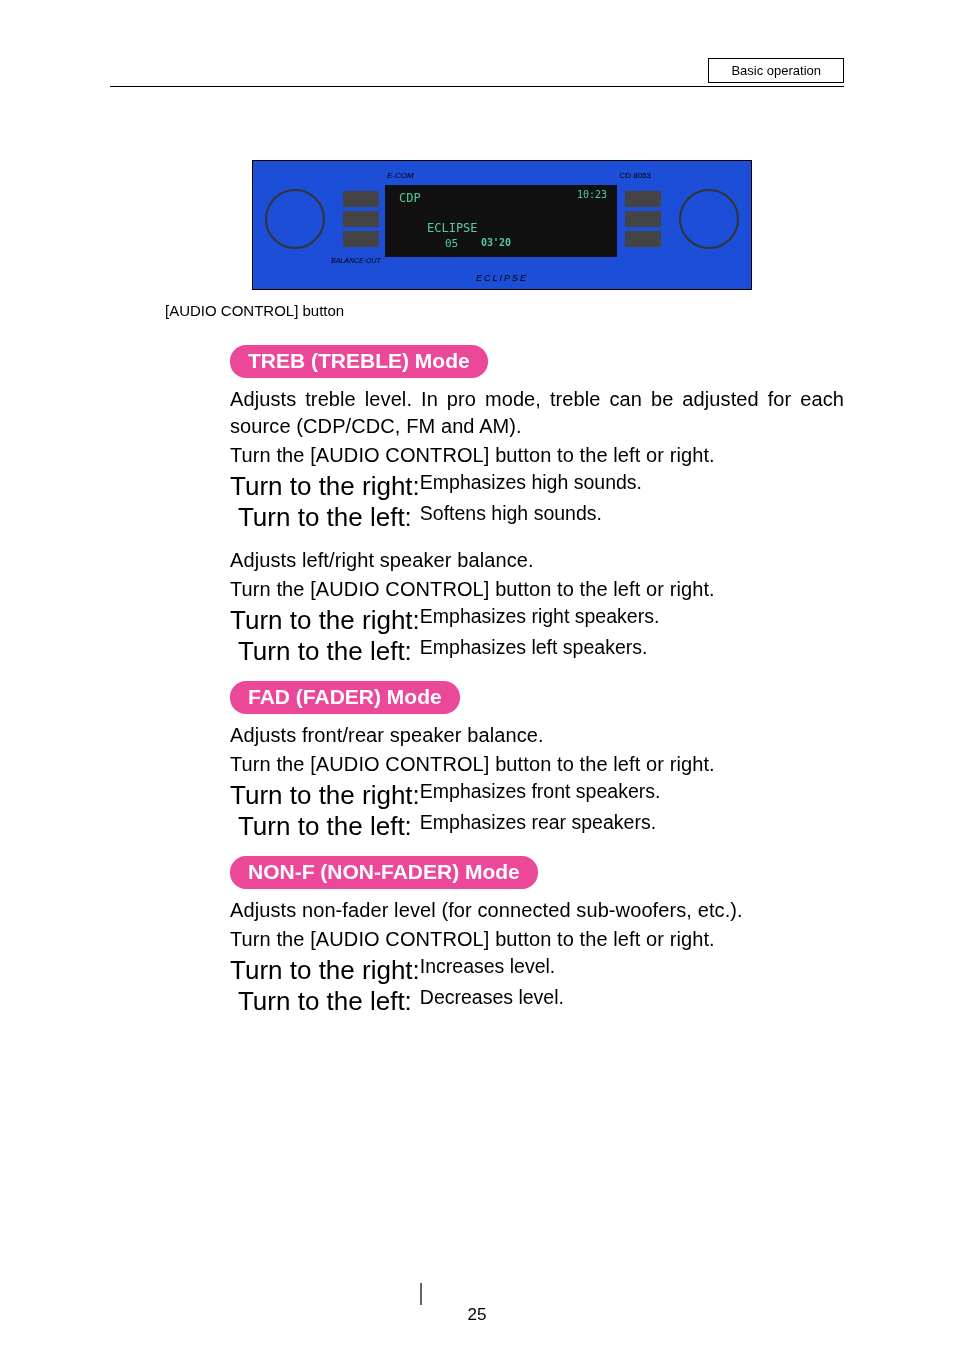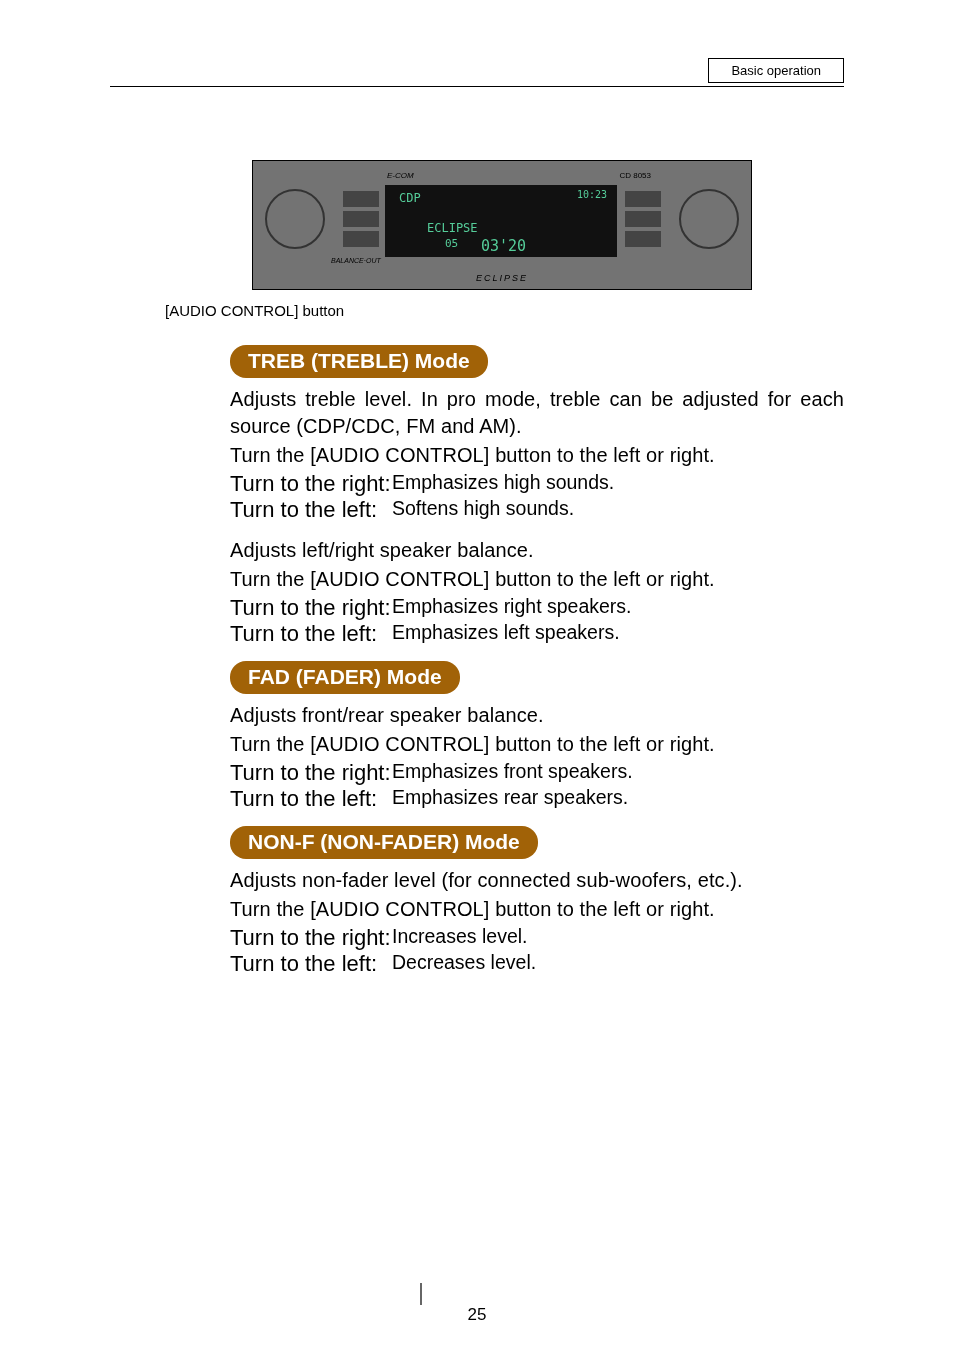--- a/index.html
+++ b/index.html
@@ -1,32 +1,32 @@
 <!DOCTYPE html>
 <html><head>
 <meta charset="utf-8">
 <style>
   * { box-sizing: border-box; margin: 0; padding: 0; }
   html, body { width: 954px; height: 1355px; background: #fff; font-family: Arial, Helvetica, sans-serif; color: #000; }
   .page { width: 954px; height: 1355px; position: relative; padding: 60px 110px 40px 160px; }
   .header-box { position: absolute; top: 58px; right: 110px; border: 1px solid #000; font-size: 13px; padding: 4px 22px; }
   .header-rule { position: absolute; top: 86px; left: 110px; right: 110px; height: 1px; background: #000; }
-  .figure { width: 500px; height: 130px; border: 1px solid #000; margin: 100px auto 12px auto; position: relative; background: #737373; }
+  .figure { width: 500px; height: 130px; border: 1px solid #000; margin: 100px auto 12px auto; position: relative; background: #1d4ed8; }
   .figure .lcd { position: absolute; left: 132px; top: 24px; width: 232px; height: 72px; background: #111; }
   .figure .lcd .green { position: absolute; color: #5c9; font-size: 10px; font-family: monospace; }
   .figure .knob { position: absolute; width: 60px; height: 60px; border: 2px solid #333; border-radius: 50%; }
   .figure .line { position: absolute; background: #444; }
   .caption { font-size: 15px; margin-left: 5px; margin-bottom: 26px; }
   .content { margin-left: 70px; margin-right: 0; }
-  .pill { display: inline-block; background: #a16207; color: #fff; font-weight: bold; font-size: 21px; padding: 4px 18px 5px 18px; border-radius: 16px; margin-bottom: 8px; }
+  .pill { display: inline-block; background: #ec4899; color: #fff; font-weight: bold; font-size: 21px; padding: 4px 18px 5px 18px; border-radius: 16px; margin-bottom: 8px; }
   .body-text { font-size: 20px; line-height: 1.35; letter-spacing: 0.1px; margin-bottom: 2px; }
   .justify { text-align: justify; }
   .row-table { display: table; width: 100%; margin-top: 2px; }
   .row { display: table-row; }
-  .row .lbl { display: table-cell; width: 162px; font-size: 22px; vertical-align: top; white-space: nowrap; }
+  .row .lbl { display: table-cell; width: 162px; font-size: 26px; vertical-align: top; white-space: nowrap; text-align: center; }
   .row .val { display: table-cell; font-size: 19.5px; }
   .section { margin-bottom: 14px; }
   .footer-rule { position: absolute; left: 420px; bottom: 50px; width: 2px; height: 22px; background: #666; }
   .page-num { position: absolute; left: 0; right: 0; bottom: 30px; text-align: center; font-size: 17px; }
 </style>
 </head>
 <body>
 
 <div class="page">
 
@@ -44,21 +44,21 @@
     <div class="line" style="right:90px; top:50px; width:36px; height:16px;"></div>
     <div class="line" style="right:90px; top:70px; width:36px; height:16px;"></div>
 
     <span style="position:absolute; left:134px; top:10px; font-size:8px; font-style:italic;">E-COM</span>
     <span style="position:absolute; right:100px; top:10px; font-size:8px;">CD 8053</span>
 
     <div class="lcd">
       <span class="green" style="left:14px; top:6px; font-size:12px;">CDP</span>
       <span class="green" style="left:42px; top:36px; font-size:12px;">ECLIPSE</span>
       <span class="green" style="left:60px; top:52px; font-size:11px;">05</span>
-      <span class="green" style="left:96px; top:52px; font-size:15px;">03'20</span>
+      <span class="green" style="left:96px; top:52px; font-size:10px;font-weight:bold;">03'20</span>
       <span class="green" style="right:10px; top:4px; font-size:10px;">10:23</span>
     </div>
 
     <span style="position:absolute; left:78px; top:96px; font-size:7px; font-style:italic;">BALANCE·OUT</span>
     <span style="position:absolute; left:0; right:0; text-align:center; bottom:6px; font-size:9px; letter-spacing:2px; font-style:italic;">ECLIPSE</span>
   </div>
 
   <div class="caption">[AUDIO CONTROL] button</div>
 
   <div class="content">

